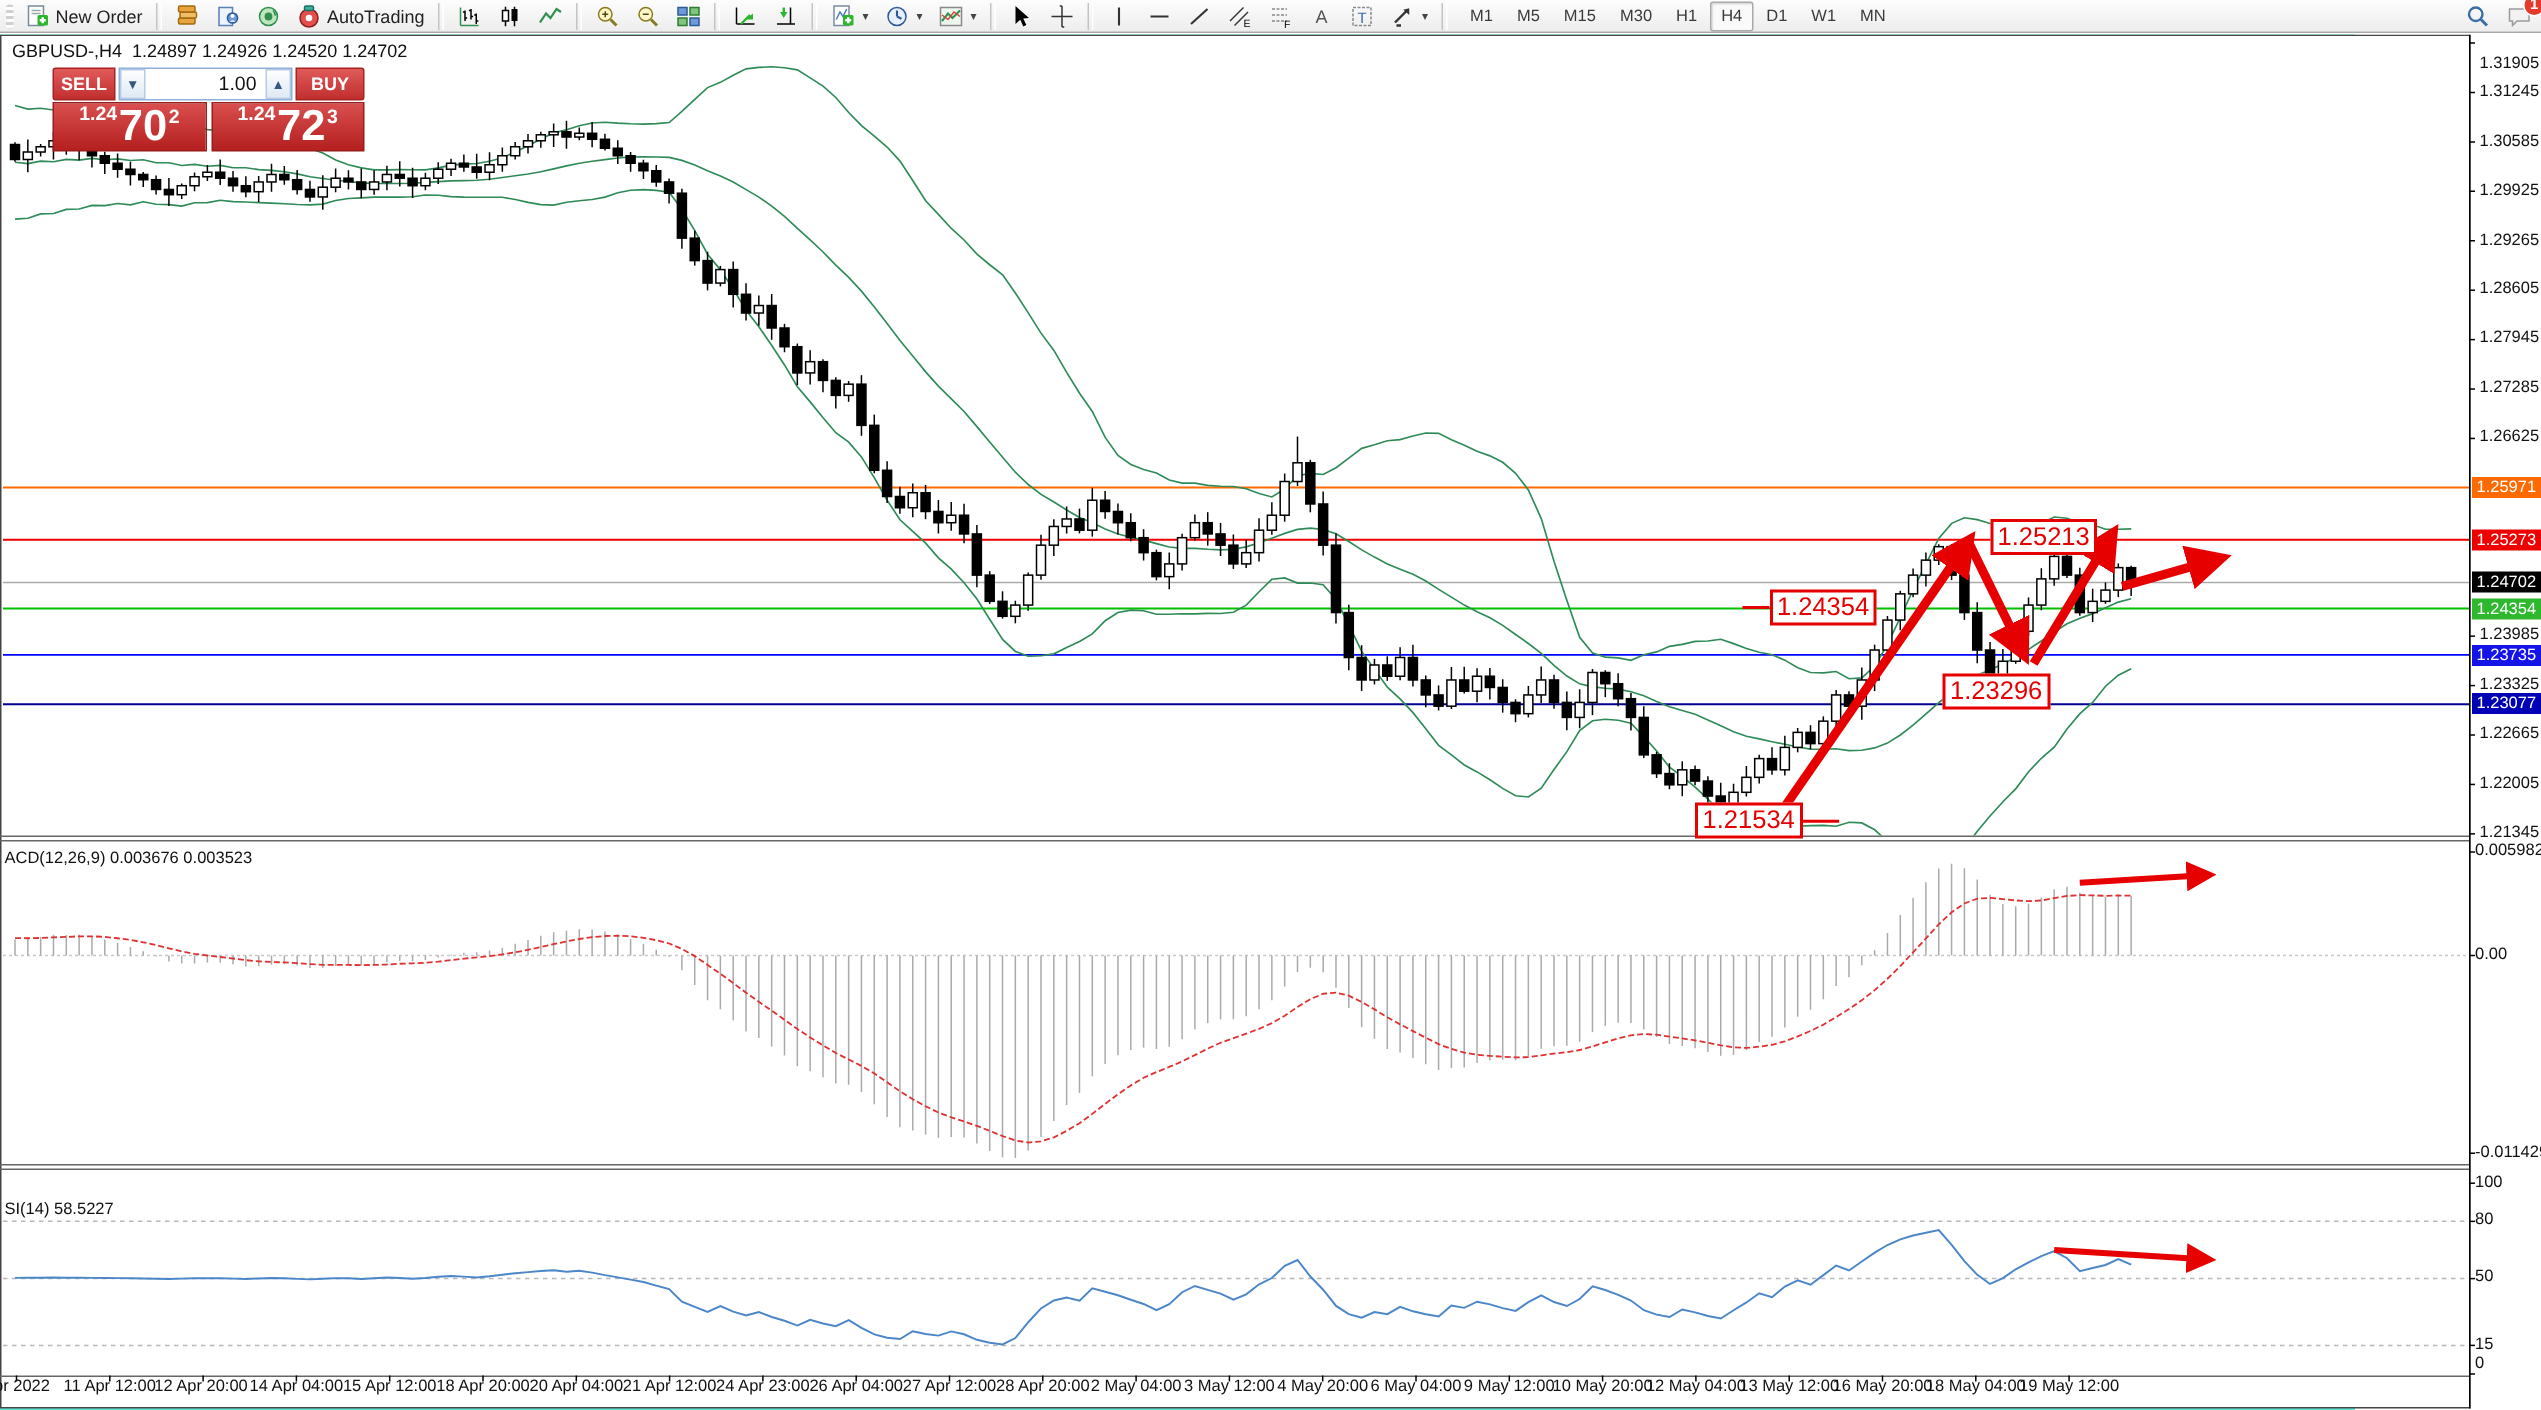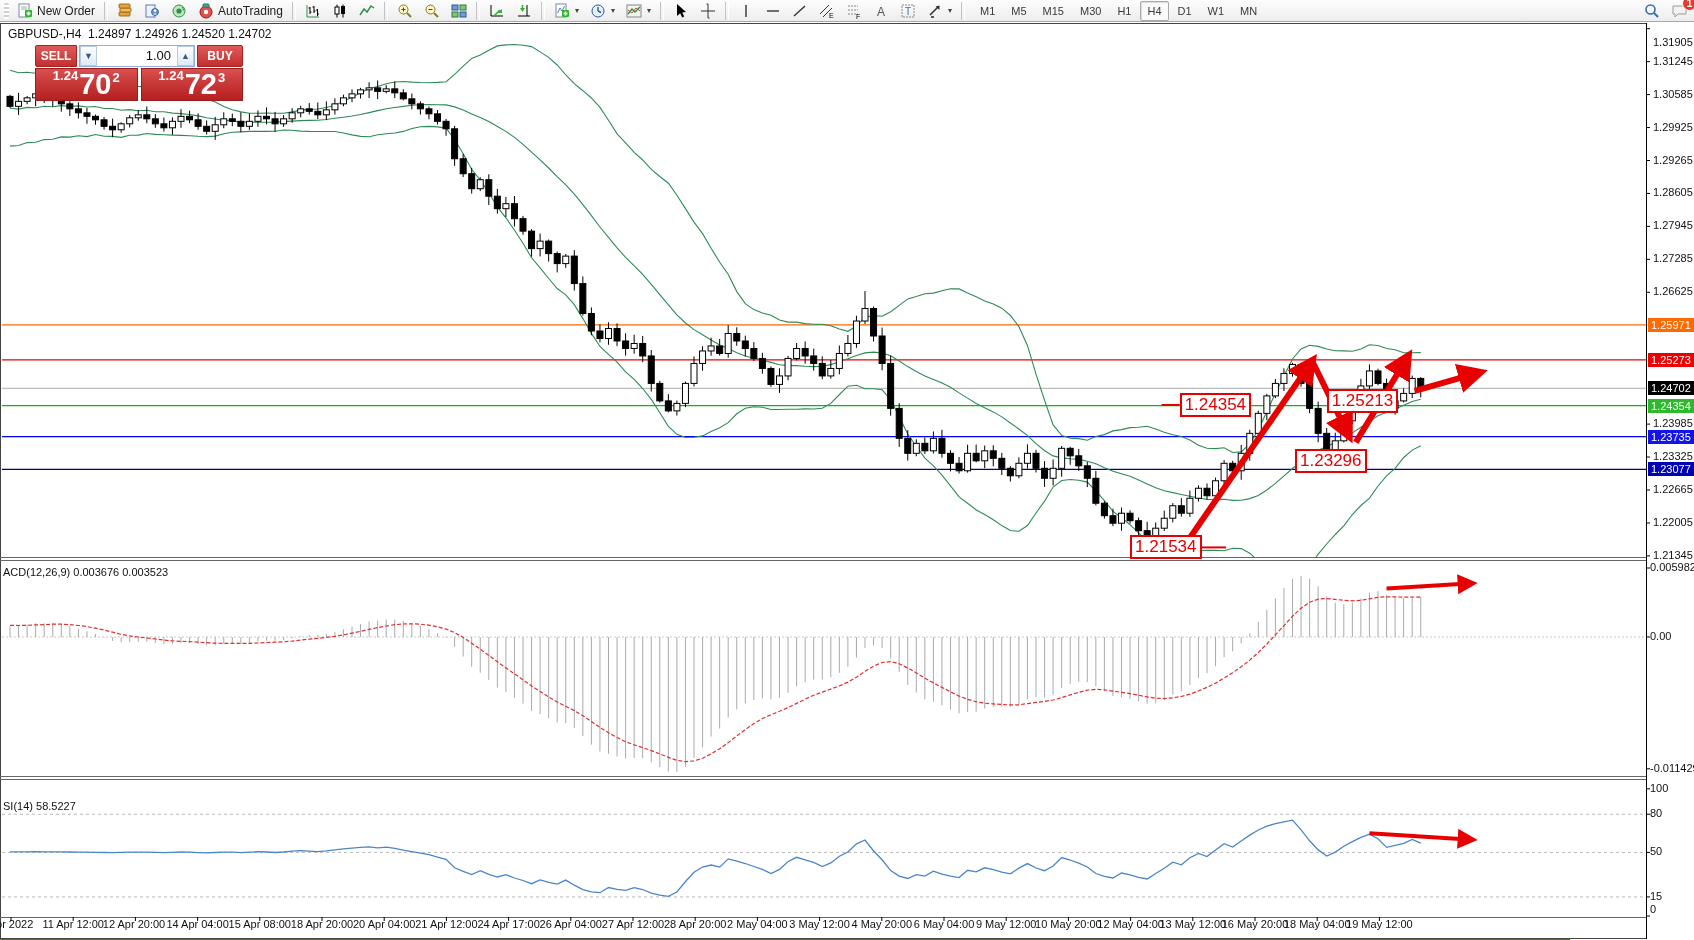--- a/index.html
+++ b/index.html
@@ -17,21 +17,21 @@
   .tbi svg{display:block}
   .caret{font-size:8px;color:#444;margin-left:1px;}
   .tflist{display:flex;align-items:center;gap:2px;margin-left:4px;}
   .tf{padding:2px 6px;font-size:11px;color:#3a3a3a;border:1px solid transparent;border-radius:2px;height:14px;line-height:14px;}
   .tf.active{background:#fafafa;border:1px solid #a9a9a9;box-shadow:inset 1px 1px 1px rgba(0,0,0,.12);}
   .spacer{flex:1}
   .chatwrap{position:relative;}
   .badge{position:absolute;right:-6px;top:-5px;background:#e23b2e;color:#fff;font-size:10px;font-weight:bold;
     border-radius:8px;min-width:13px;height:13px;line-height:13px;text-align:center;border:1px solid #fff;}
   
-  #chartwrap{position:absolute;left:0;top:23px;width:1570px;height:917px;background:#4d7c0f;}
+  #chartwrap{position:absolute;left:0;top:23px;width:1570px;height:917px;background:#5eead4;}
   #cv{position:absolute;left:0;top:0;}
   .ohlc-title{position:absolute;left:8px;top:4px;font-size:12px;color:#111;white-space:pre;}
   .pane-label{position:absolute;left:3px;font-size:11px;color:#111;white-space:pre;}
   .ptick{position:absolute;font-size:11px;color:#111;left:1653px;}
   .pbadge{position:absolute;left:1648px;color:#fff;font-size:11px;padding:0 3px;line-height:14px;}
   .mtick{position:absolute;font-size:11px;color:#111;left:1650px;}
   .ttick{position:absolute;top:895px;font-size:11px;color:#111;transform:translateX(-50%);white-space:nowrap;}
   .anno{position:absolute;background:#fff;border:2px solid #e60000;color:#e60000;
     font-size:17px;line-height:20px;padding:0 3px;white-space:nowrap;}
   
@@ -1022,37 +1022,37 @@
       <div class="mtick" style="top: 738.822px;">-0.011429</div>
       <div class="mtick" style="top: 758.8px;">100</div>
       <div class="mtick" style="top: 784.24px;">80</div>
       <div class="mtick" style="top: 822.4px;">50</div>
       <div class="mtick" style="top: 866.92px;">15</div>
       <div class="mtick" style="top: 880px;">0</div>
       <div class="ttick" style="left: 11px;">Apr 2022</div>
       <div class="ttick" style="left: 73.2px;">11 Apr 12:00</div>
       <div class="ttick" style="left: 134px; text-align: center;">12 Apr 20:00</div>
       <div class="ttick" style="left: 197.6px;">14 Apr 04:00</div>
-      <div class="ttick" style="left: 259.8px;">15 Apr 08:00</div>
+      <div class="ttick" style="left: 259.8px;">15 Apr 12:00</div>
       <div class="ttick" style="left: 322px;">18 Apr 20:00</div>
       <div class="ttick" style="left: 384.2px;">20 Apr 04:00</div>
       <div class="ttick" style="left: 446.4px;">21 Apr 12:00</div>
-      <div class="ttick" style="left: 508.6px;">24 Apr 17:00</div>
+      <div class="ttick" style="left: 508.6px;">24 Apr 23:00</div>
       <div class="ttick" style="left: 570.8px;">26 Apr 04:00</div>
       <div class="ttick" style="left: 633px;">27 Apr 12:00</div>
       <div class="ttick" style="left: 695.2px;">28 Apr 20:00</div>
       <div class="ttick" style="left: 757.4px;">2 May 04:00</div>
       <div class="ttick" style="left: 819.6px;">3 May 12:00</div>
       <div class="ttick" style="left: 881.8px;">4 May 20:00</div>
       <div class="ttick" style="left: 944px; text-align: right;">6 May 04:00</div>
       <div class="ttick" style="left: 1006.2px;">9 May 12:00</div>
       <div class="ttick" style="left: 1068.4px;">10 May 20:00</div>
       <div class="ttick" style="left: 1130.6px;">12 May 04:00</div>
       <div class="ttick" style="left: 1192.8px;">13 May 12:00</div>
       <div class="ttick" style="left: 1255px;">16 May 20:00</div>
       <div class="ttick" style="left: 1317.2px;">18 May 04:00</div>
       <div class="ttick" style="left: 1379.4px;">19 May 12:00</div>
-      <div class="anno" style="left: 1326.7px; top: 323.455px; margin-top: 43px;">1.25213</div>
+      <div class="anno" style="left: 1326.7px; top: 323.455px;">1.25213</div>
       <div class="anno" style="left: 1179.64px; top: 369.986px;">1.24354</div>
       <div class="anno" style="left: 1295.07px; top: 425.652px;">1.23296</div>
       <div class="anno" style="left: 1130.05px; top: 512.422px;">1.21534</div>
     </div>
 </div>
 
 </body></html>

